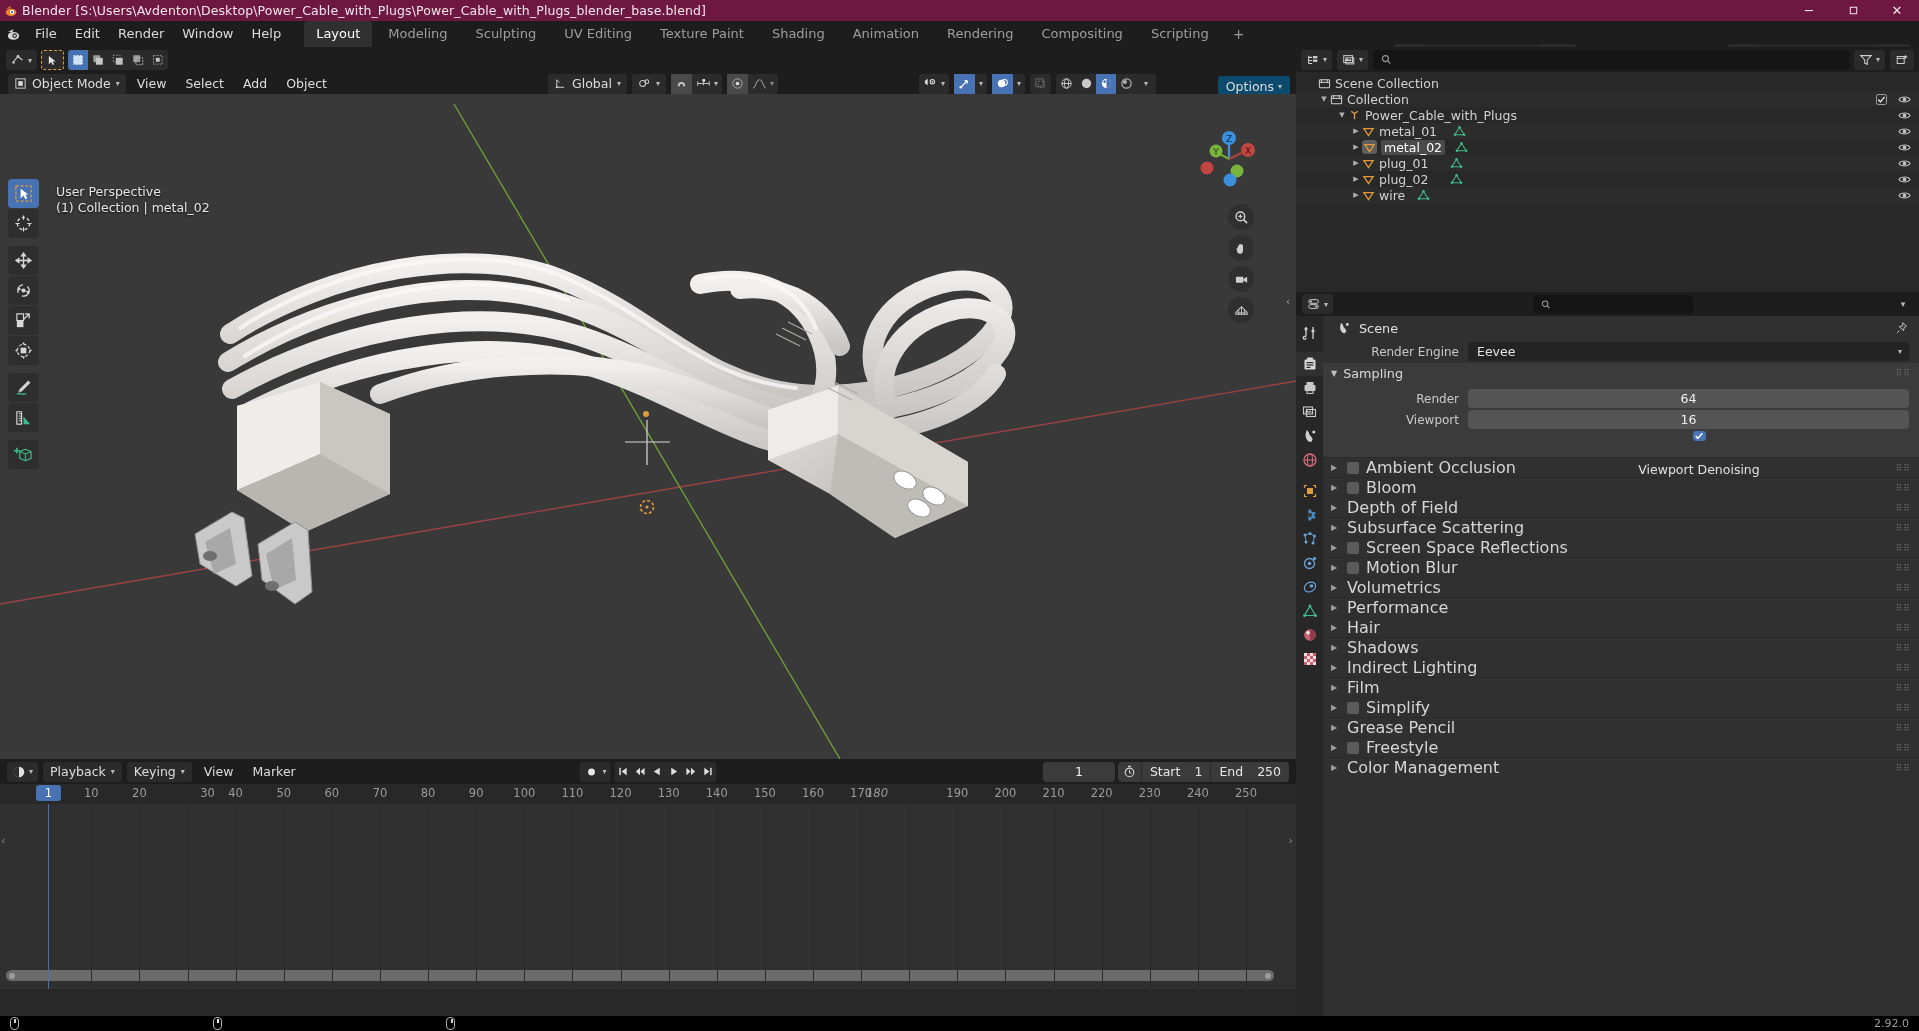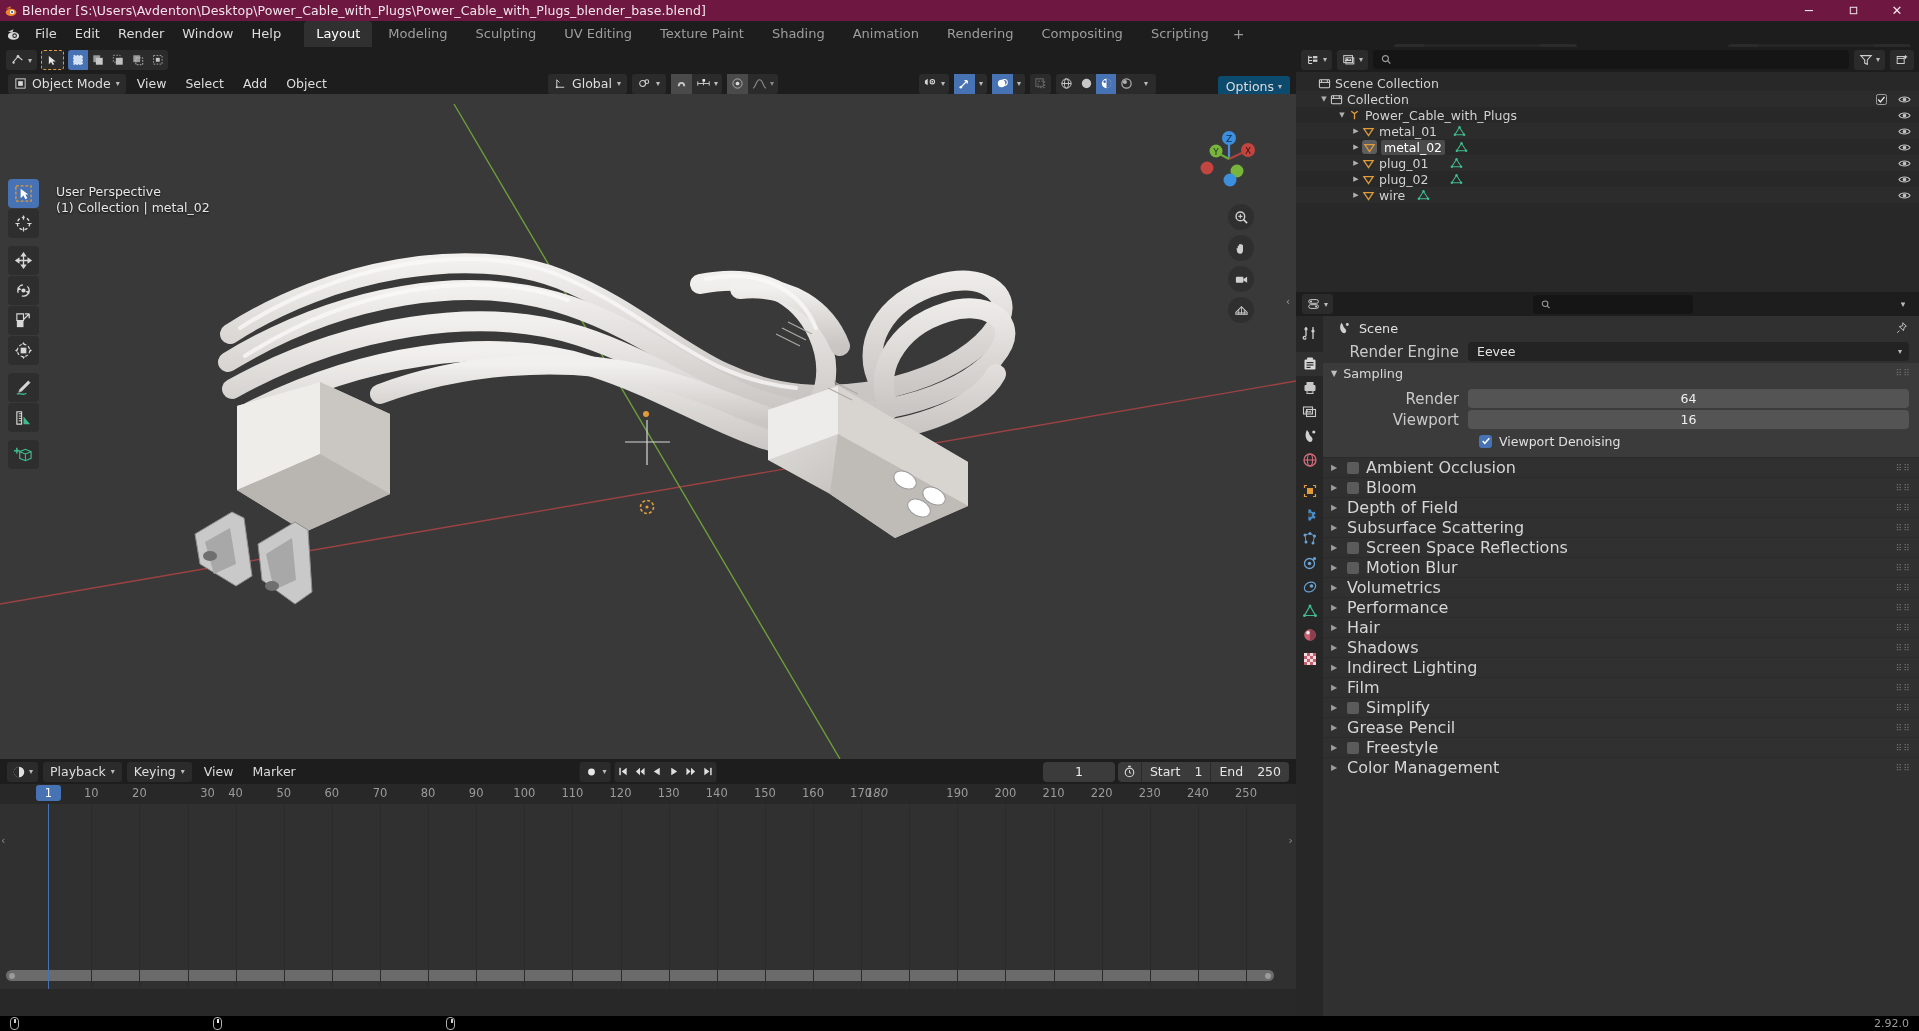--- a/index.html
+++ b/index.html
@@ -120,33 +120,33 @@
                      font-family:"DejaVu Sans", sans-serif; }
   .props-body { display:flex; height:700px; }
   .prop-tabs { width:27px; background:#272727; padding-top:5px; display:flex; flex-direction:column; }
   .prop-tab { width:27px; height:24px; display:flex; align-items:center; justify-content:center; }
   .prop-tab.active { background:#303030; }
   .prop-tab-gap { height:7px; }
   .prop-main { flex:1; padding:0; }
   .pm-title { height:24px; display:flex; align-items:center; gap:8px; padding:0 10px 0 14px; font-size:12.8px;
               color:#e0e0e0; position:relative; }
   .row-prop { display:flex; align-items:center; height:19px; margin:2px 10px 2px 0; }
-  .row-prop .lab { width:145px; text-align:right; padding-right:9px; font-size:15px; color:#c9c9c9; }
+  .row-prop .lab { width:145px; text-align:right; padding-right:9px; font-size:12px; color:#c9c9c9; }
   .val-field { flex:1; height:19px; background:#545454; border-radius:4px; display:flex;
                align-items:center; justify-content:center; font-size:12.5px; color:#f0f0f0; }
   .enum-field { flex:1; height:19px; background:#232323; border-radius:4px; display:flex;
                 align-items:center; padding:0 9px; font-size:12.5px; color:#e4e4e4; position:relative; }
   .enum-field .chev { position:absolute; right:7px; font-size:8px; color:#bcbcbc; }
   .panel-hdr { height:21px; display:flex; align-items:center; gap:6px; padding-left:8px; font-size:12.8px;
                color:#d8d8d8; position:relative; }
   .panel-hdr.open { background:#3b3b3b; }
   .panel-hdr .tri { font-size:8px; color:#c0c0c0; }
   .panel-hdr .grip { position:absolute; right:8px; color:#6d6d6d; font-size:9px; letter-spacing:1px; line-height:5px; }
   .sampling-body { background:#3b3b3b; padding:3px 0 6px 0; }
-  .cb-row { display:flex; align-items:center; gap:7px; padding-left:156px; height:20px; }
+  .cb-row { display:flex; align-items:center; gap:21px; padding-left:156px; height:20px;flex-direction:column; }
   .cbx { width:13px; height:13px; border-radius:3px; background:#2a2a2a; }
   .cbx.checked { background:#4772b3; display:flex; align-items:center; justify-content:center; }
   .cb-lbl { font-size:12.5px; color:#e0e0e0; }
   .acc-row { height:20px; display:flex; align-items:center; gap:7px; padding-left:8px; position:relative;
              border-top:1px solid #2b2b2b; }
   .acc-row .tri { font-size:8px; color:#9d9d9d; width:9px; }
   .acc-row .cbx2 { width:12px; height:12px; border-radius:2px; background:#5b5b5b; }
   .acc-row .txt { font-size:16px; color:#d6d6d6; }
   .acc-row .grip { position:absolute; right:8px; color:#6d6d6d; font-size:9px; letter-spacing:1px; }
 

